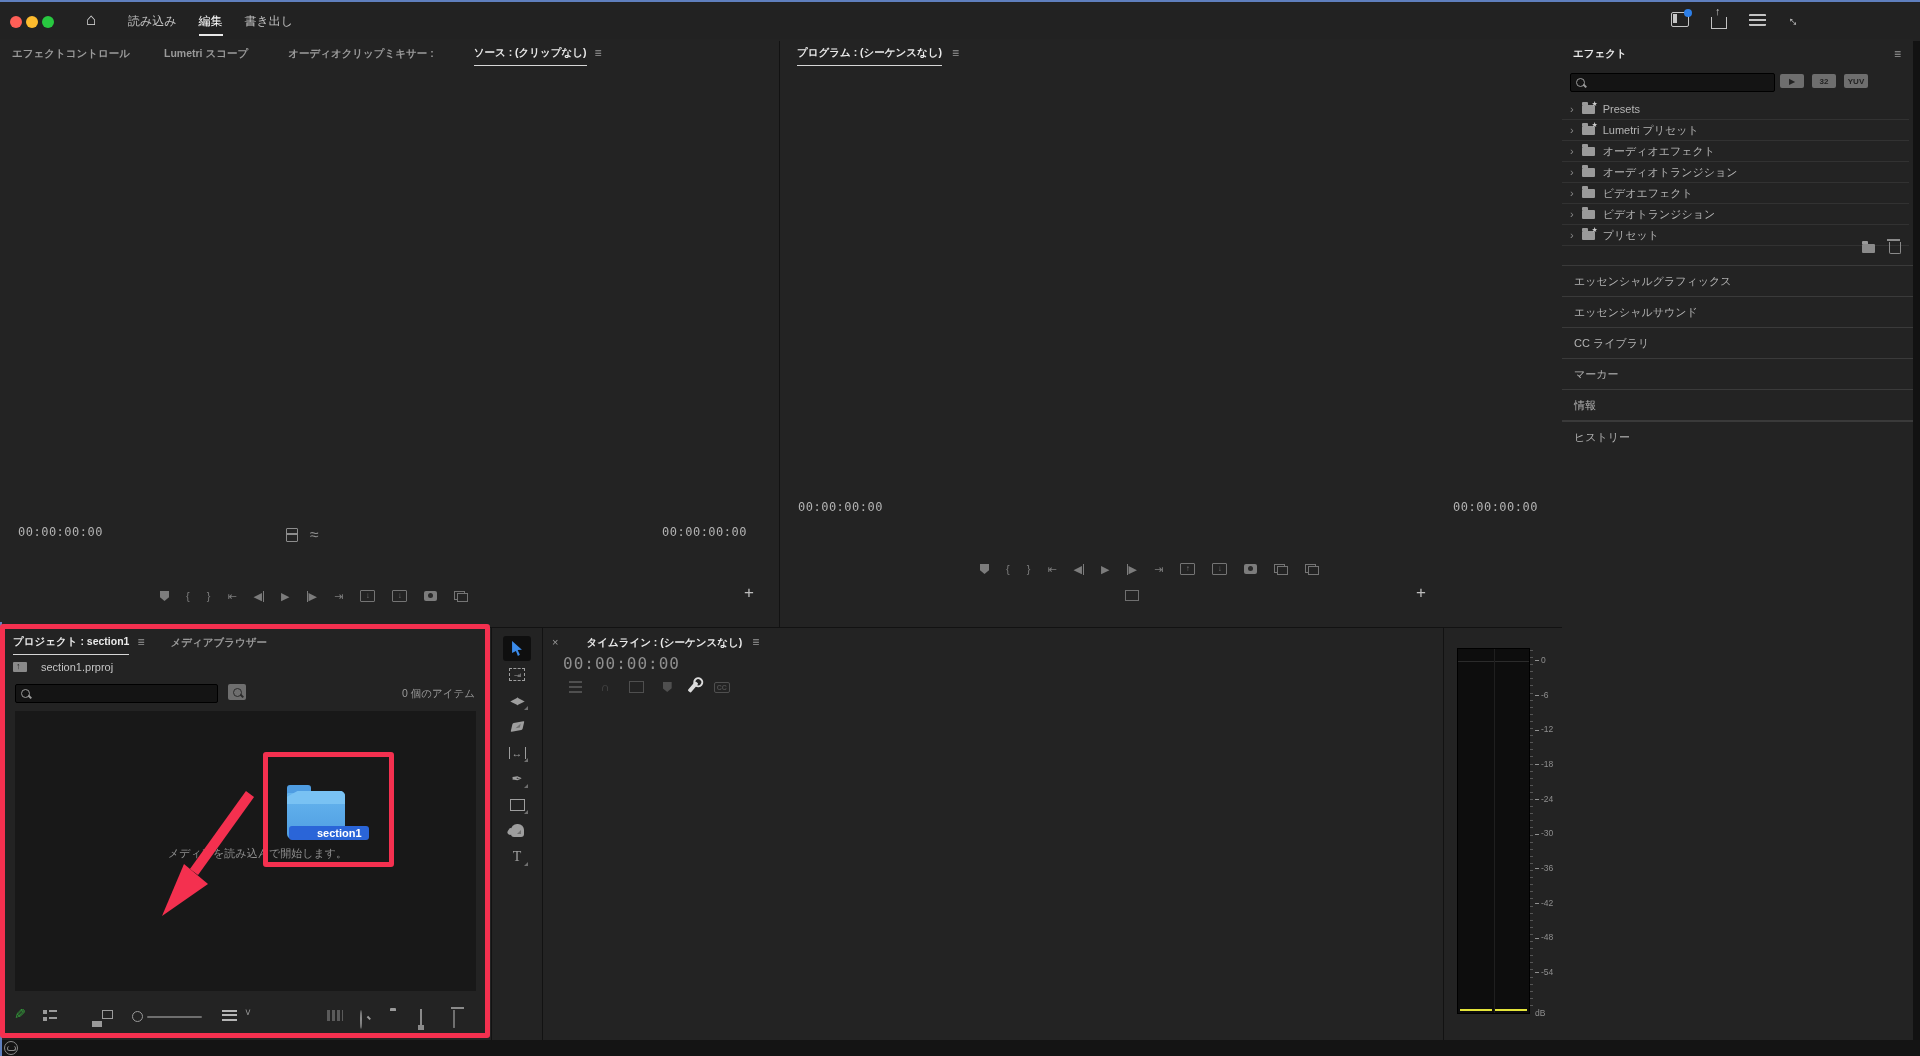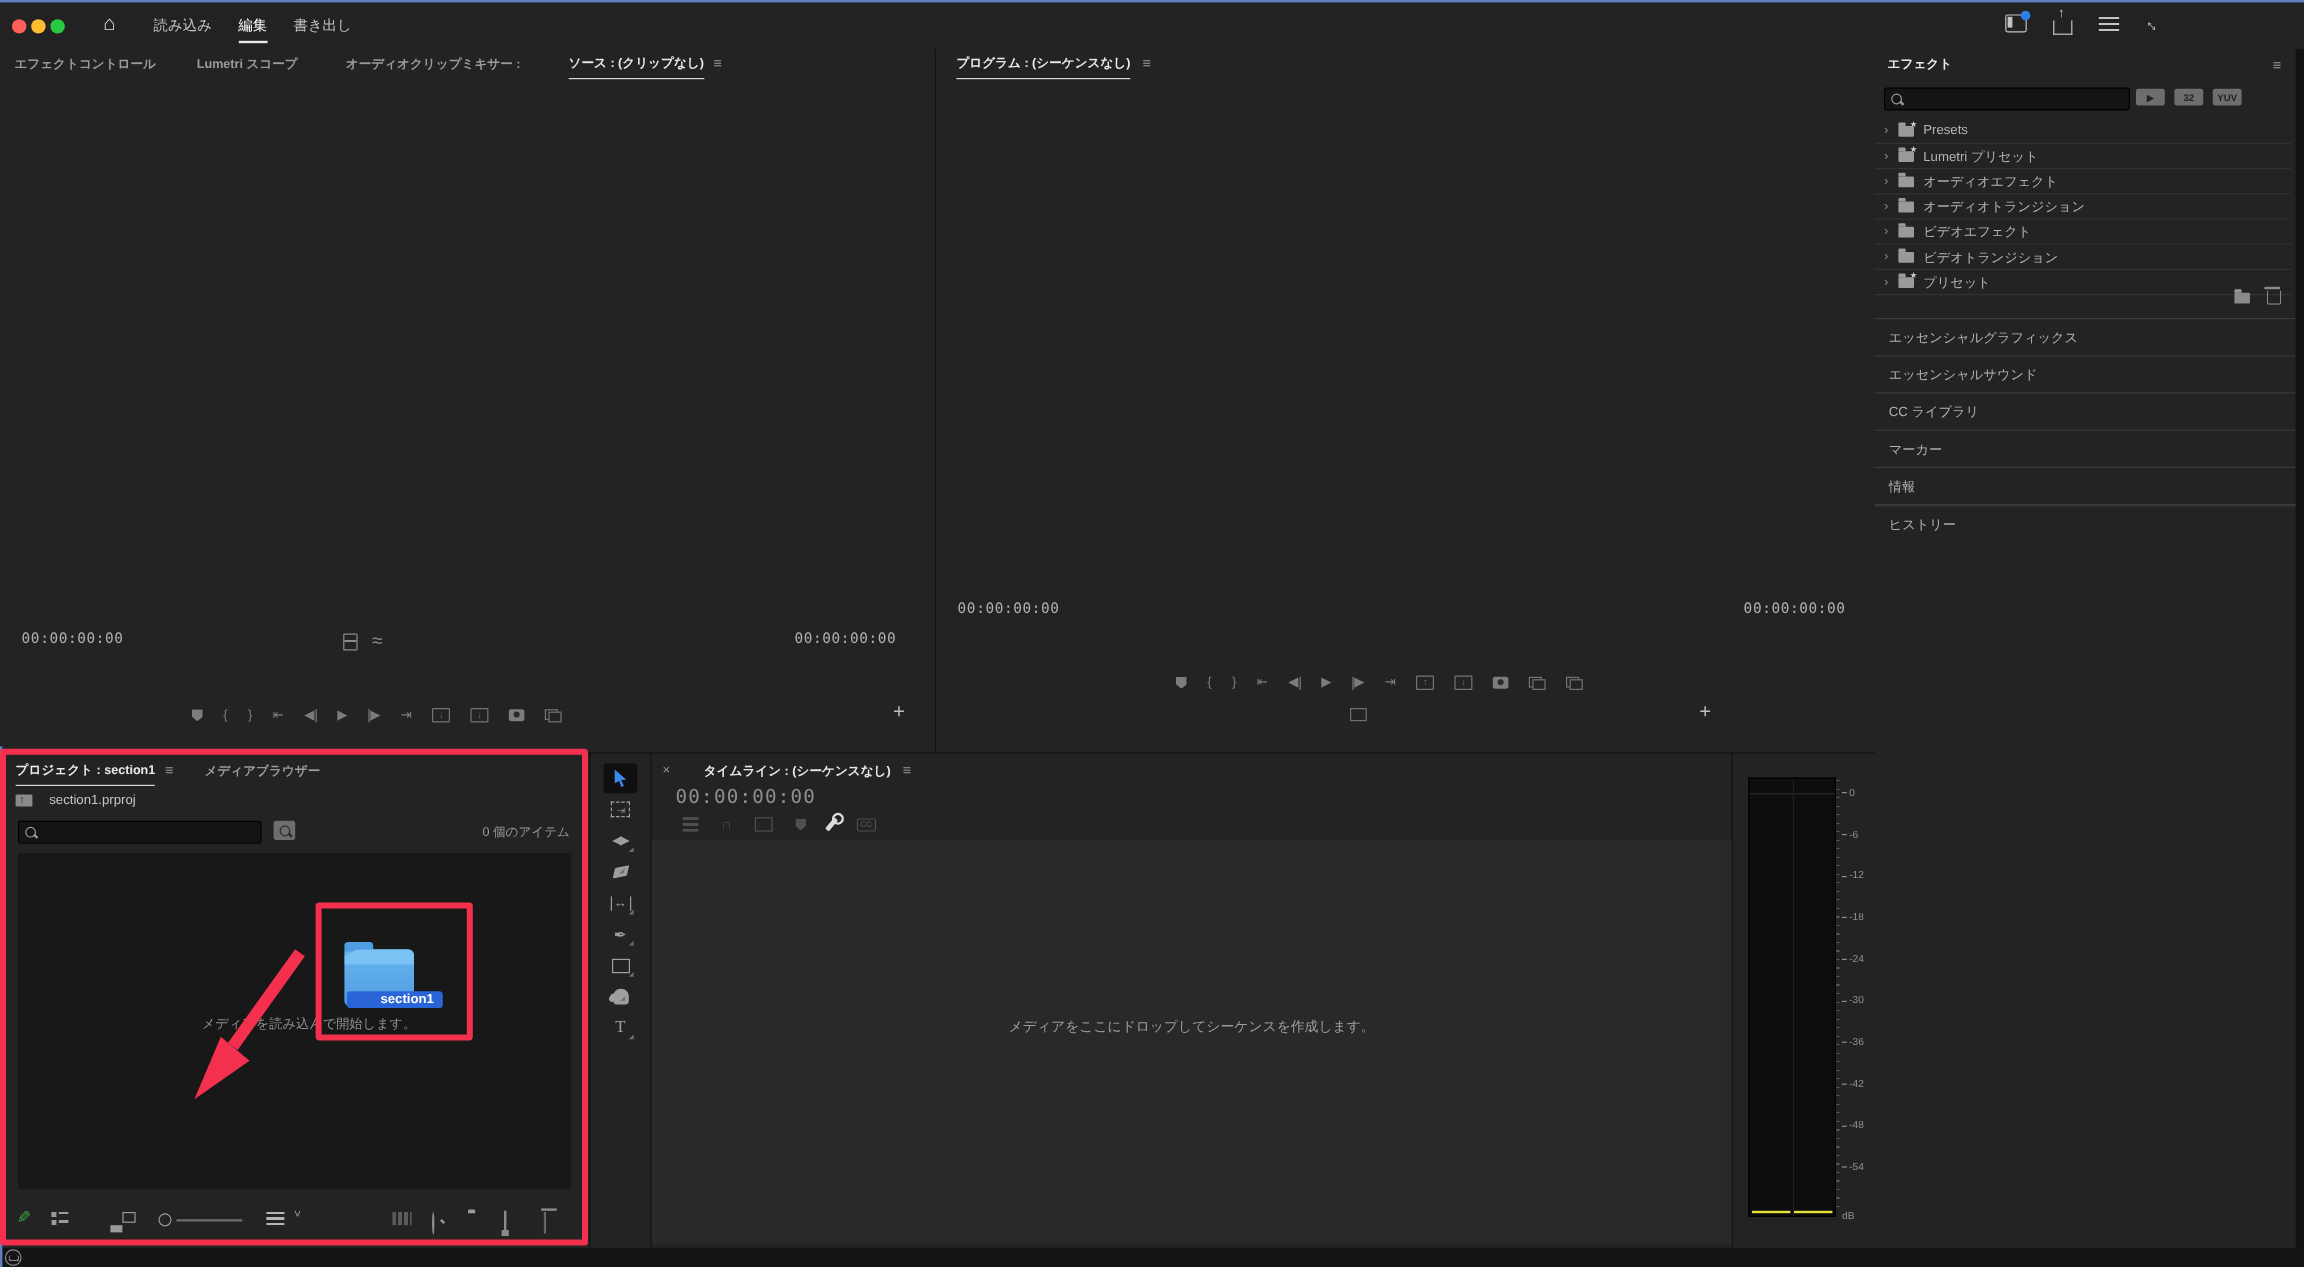--- a/index.html
+++ b/index.html
@@ -357,23 +357,20 @@
     </div>
     <div class="tc abs" style="left:20px;top:26px;font-size:16px;color:#8f8f8f;letter-spacing:1px;">00:00:00:00</div>
     <div class="tlico abs" style="left:26px;top:52px;">
       <span class="seqset"></span>
       <span style="color:#4f4f4f;font-size:12px;font-weight:bold;">∩</span>
       <span class="linksel"></span>
       <span class="pent" style="background:#4f4f4f;"></span>
       <span class="wrench"></span>
       <span class="ccbadge">CC</span>
     </div>
-    <div class="abs" style="left:0;top:72px;width:900px;height:336px;background:#292929;">
-      <div class="abs" style="left:0;right:0;top:148px;text-align:center;font-size:11.5px;color:#9e9e9e;">メディアをここにドロップしてシーケンスを作成します。</div>
-    </div>
   </div>
 
   <div class="panel" style="left:1444px;top:628px;width:124px;height:412px;">
     <div class="meterbox" style="left:13px;top:20px;width:71px;height:364px;">
       <div class="cells"></div>
       <div class="mid"></div>
       <div class="peakL" style="left:2px;width:32px;"></div>
       <div class="peakR" style="right:2px;width:32px;"></div>
     </div>
     <div class="mticks" style="left:86px;top:22px;height:358px;"></div>

